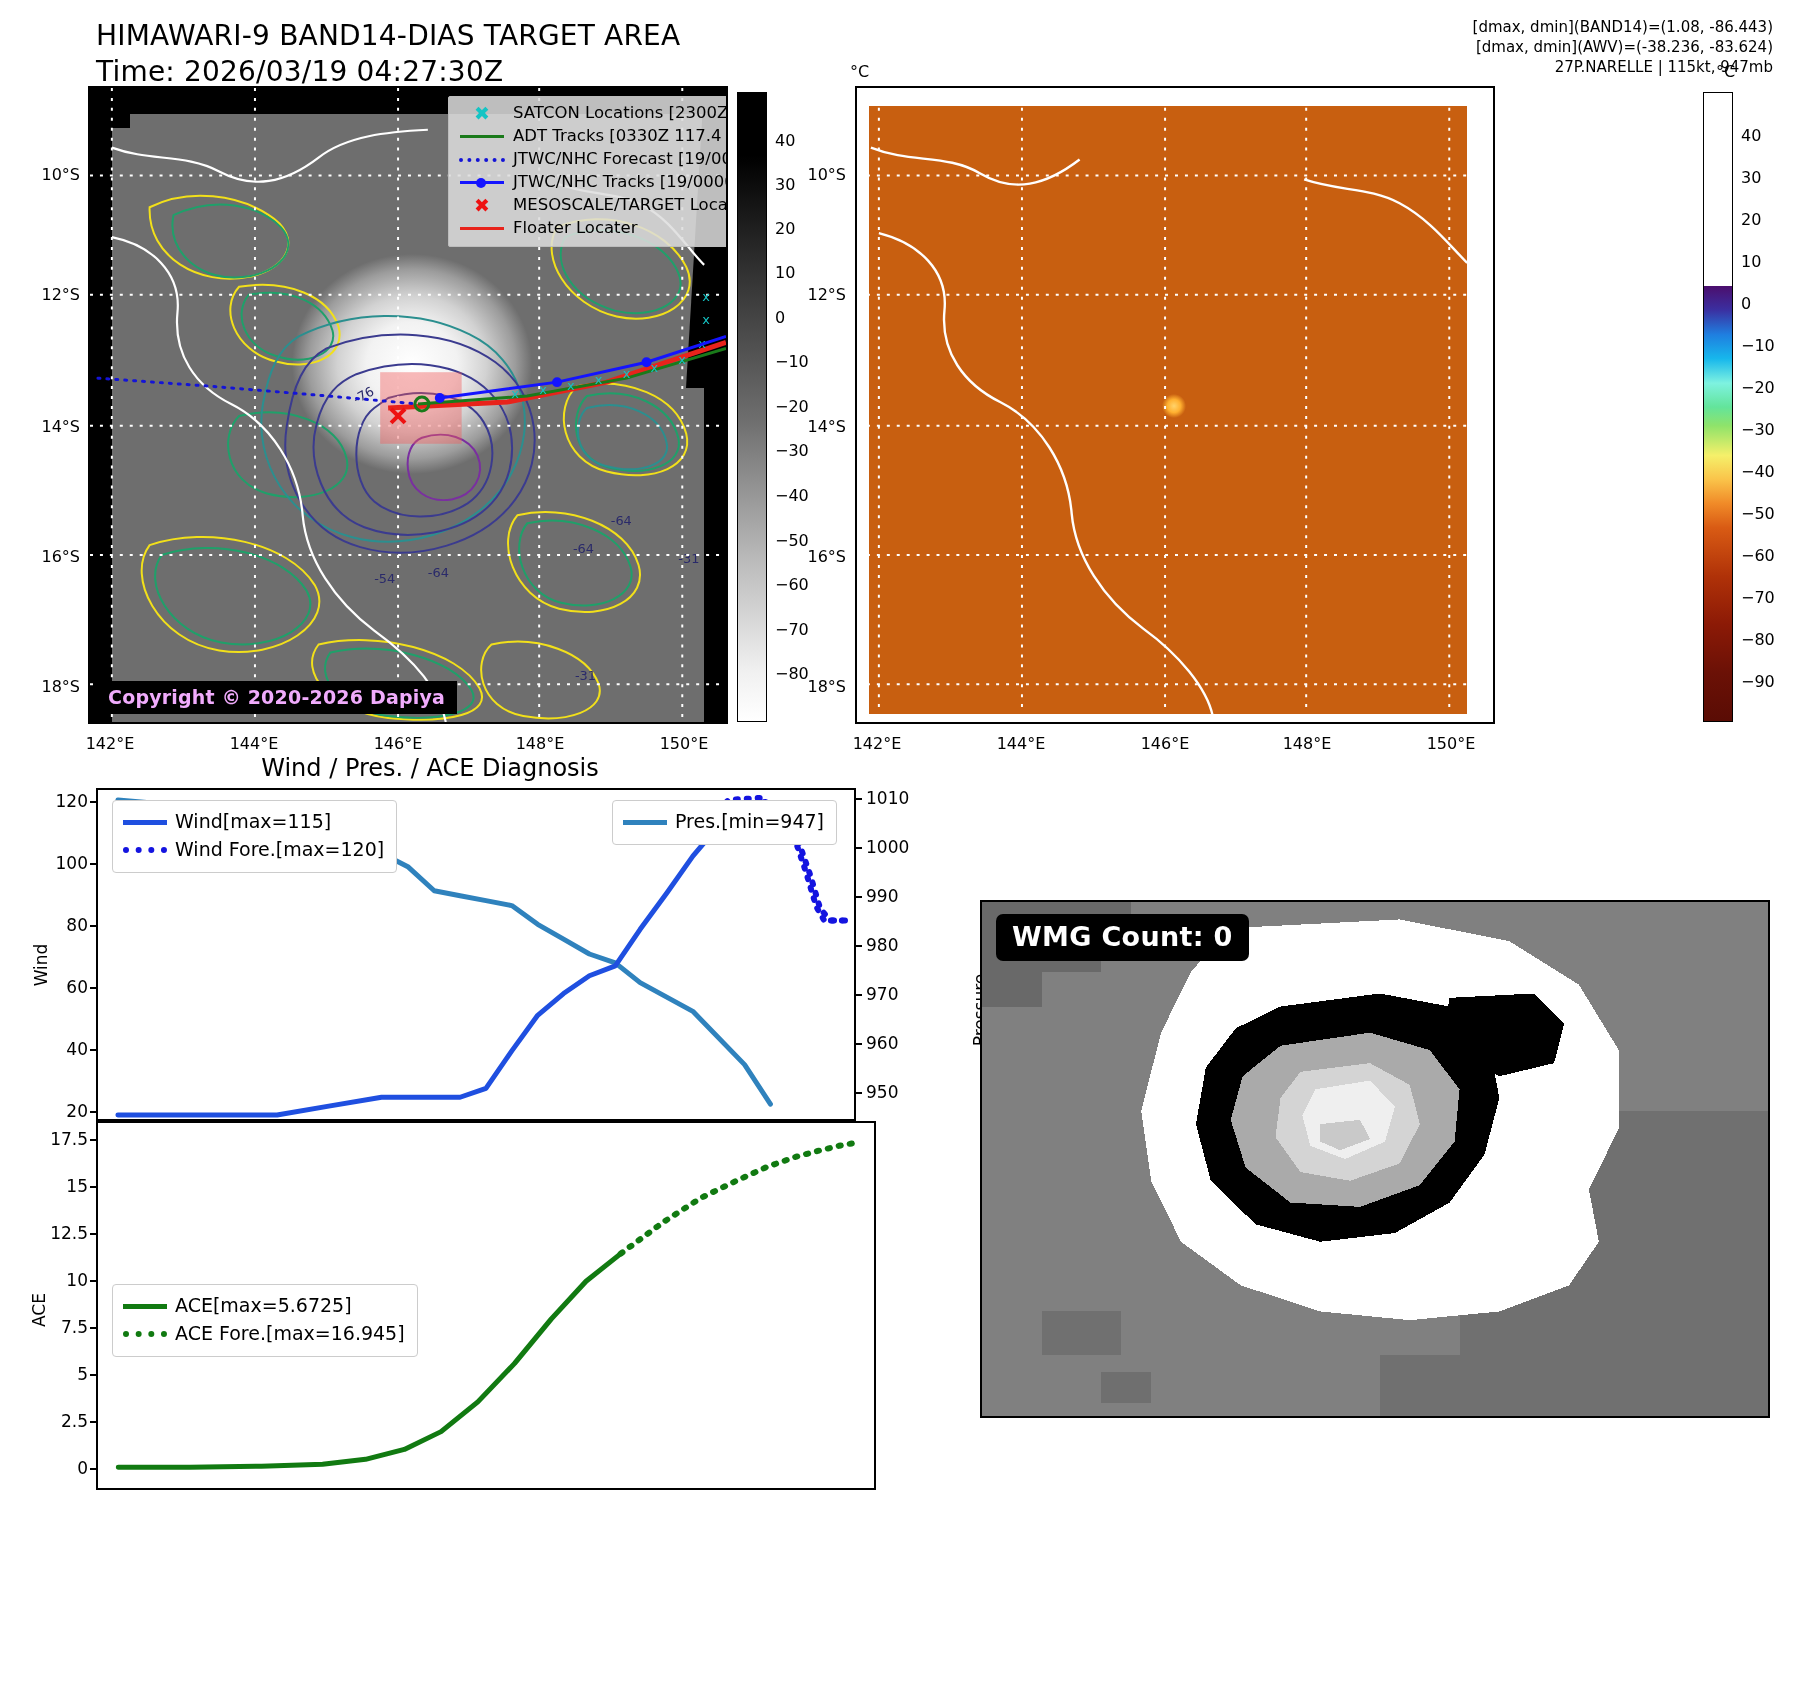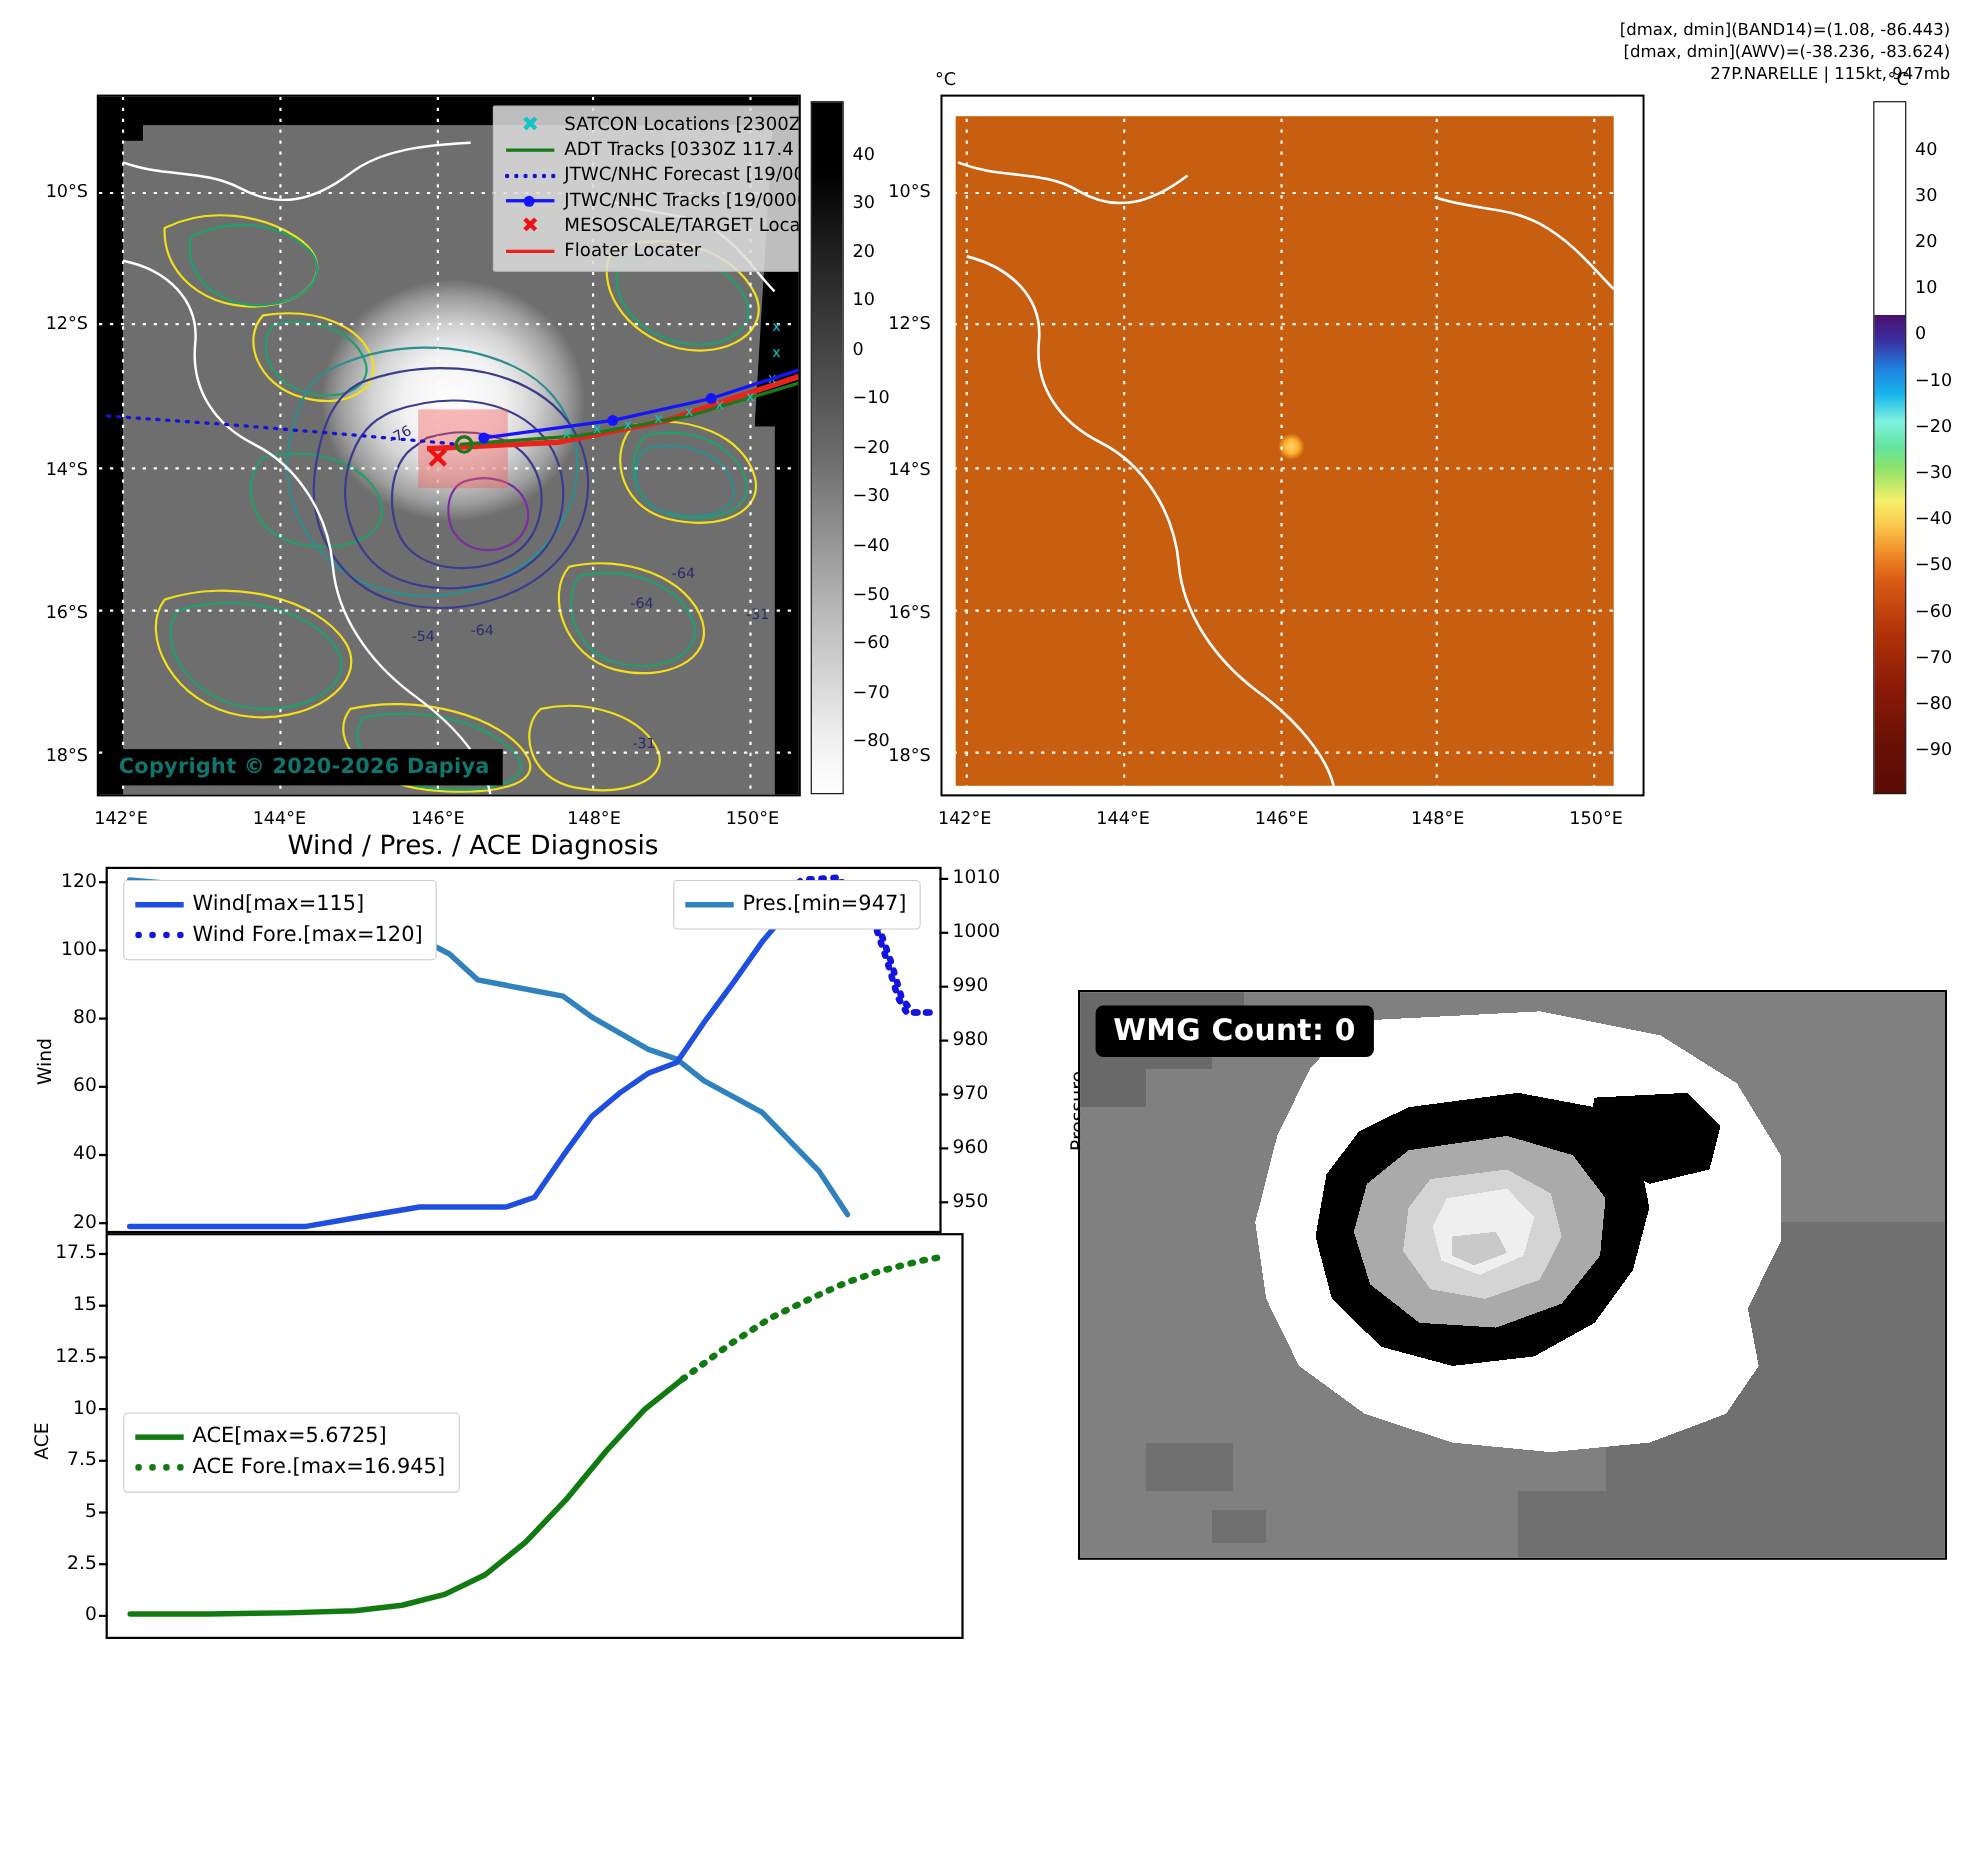--- a/index.html
+++ b/index.html
@@ -64,21 +64,21 @@
   #ir-legend .txt{white-space:nowrap;padding-left:4px;}
   .ln{width:44px;height:0;display:block;}
   .ln-solid-green{border-top:3px solid #1a7a1a;}
   .ln-solid-red{border-top:3px solid #e8231b;}
   .ln-dot-blue{border-top:4px dotted #1414d6;width:46px;}
   .ln-trk{position:relative;border-top:3px solid #1414ff;}
   .ln-trk:after{content:"";position:absolute;left:16px;top:-6px;width:10px;height:10px;border-radius:50%;background:#1414ff;}
   .x-cyan{color:#14c4c4;font-size:19px;font-weight:700;line-height:1;}
   .x-red{color:#ee1111;font-size:19px;font-weight:700;line-height:1;}
 
-  #copyright{position:absolute;left:6px;bottom:8px;background:#000;color:#0f766e;font-weight:bold;font-size:19px;padding:5px 12px 6px 12px;letter-spacing:.2px;}
+  #copyright{position:absolute;left:6px;bottom:8px;background:#000;color:#f0abfc;font-weight:bold;font-size:19px;padding:5px 12px 6px 12px;letter-spacing:.2px;}
 
   
   .enh-sat{position:absolute;left:12px;top:18px;width:612px;height:608px;overflow:hidden;
     background:
       radial-gradient(circle 12px at 305px 300px,#ffd36b 0%,#ffb030 55%,#c85f10 100%),
       radial-gradient(circle 150px at 300px 300px,#7a1205 0%,#7d1405 64%,#8d1d06 88%,#a8300a 100%),
       radial-gradient(circle 215px at 300px 300px,rgba(150,40,8,.95) 0%,rgba(176,57,12,.85) 70%,rgba(205,85,16,0) 100%),
       radial-gradient(circle 265px at 300px 300px,rgba(214,104,20,.75) 0%,rgba(233,140,35,.5) 70%,rgba(244,176,60,0) 100%),
       radial-gradient(ellipse 120px 150px at 560px 300px,#7ce39b 0%,#a9e87f 60%,#e8d96a 100%),
       radial-gradient(ellipse 150px 90px at 80px 560px,#7de4a0 0%,#b6ea7c 65%,#f0d96a 100%),
@@ -114,20 +114,24 @@
   #panel-wmg{left:980px;top:900px;width:790px;height:518px;}
   #wmg-canvas{position:absolute;inset:0;background:#808080;overflow:hidden;}
   #wmg-badge{position:absolute;left:14px;top:12px;background:#000;color:#fff;font-weight:bold;
      font-size:27px;padding:7px 16px 9px 16px;border-radius:7px;letter-spacing:.3px;}
 </style>
 </head>
 <body>
 
 <div class="page">
 
+  <div id="title-block">
+    <div>HIMAWARI-9 BAND14-DIAS TARGET AREA</div>
+    <div>Time: 2026/03/19 04:27:30Z</div>
+  </div>
 
   <div id="header-right">
     <div>[dmax, dmin](BAND14)=(1.08, -86.443)</div>
     <div>[dmax, dmin](AWV)=(-38.236, -83.624)</div>
     <div>27P.NARELLE | 115kt, 947mb</div>
   </div>
 
   <div class="panel frame" id="panel-ir">
     <div id="ir-canvas">
       <div class="ir-bg"></div>

